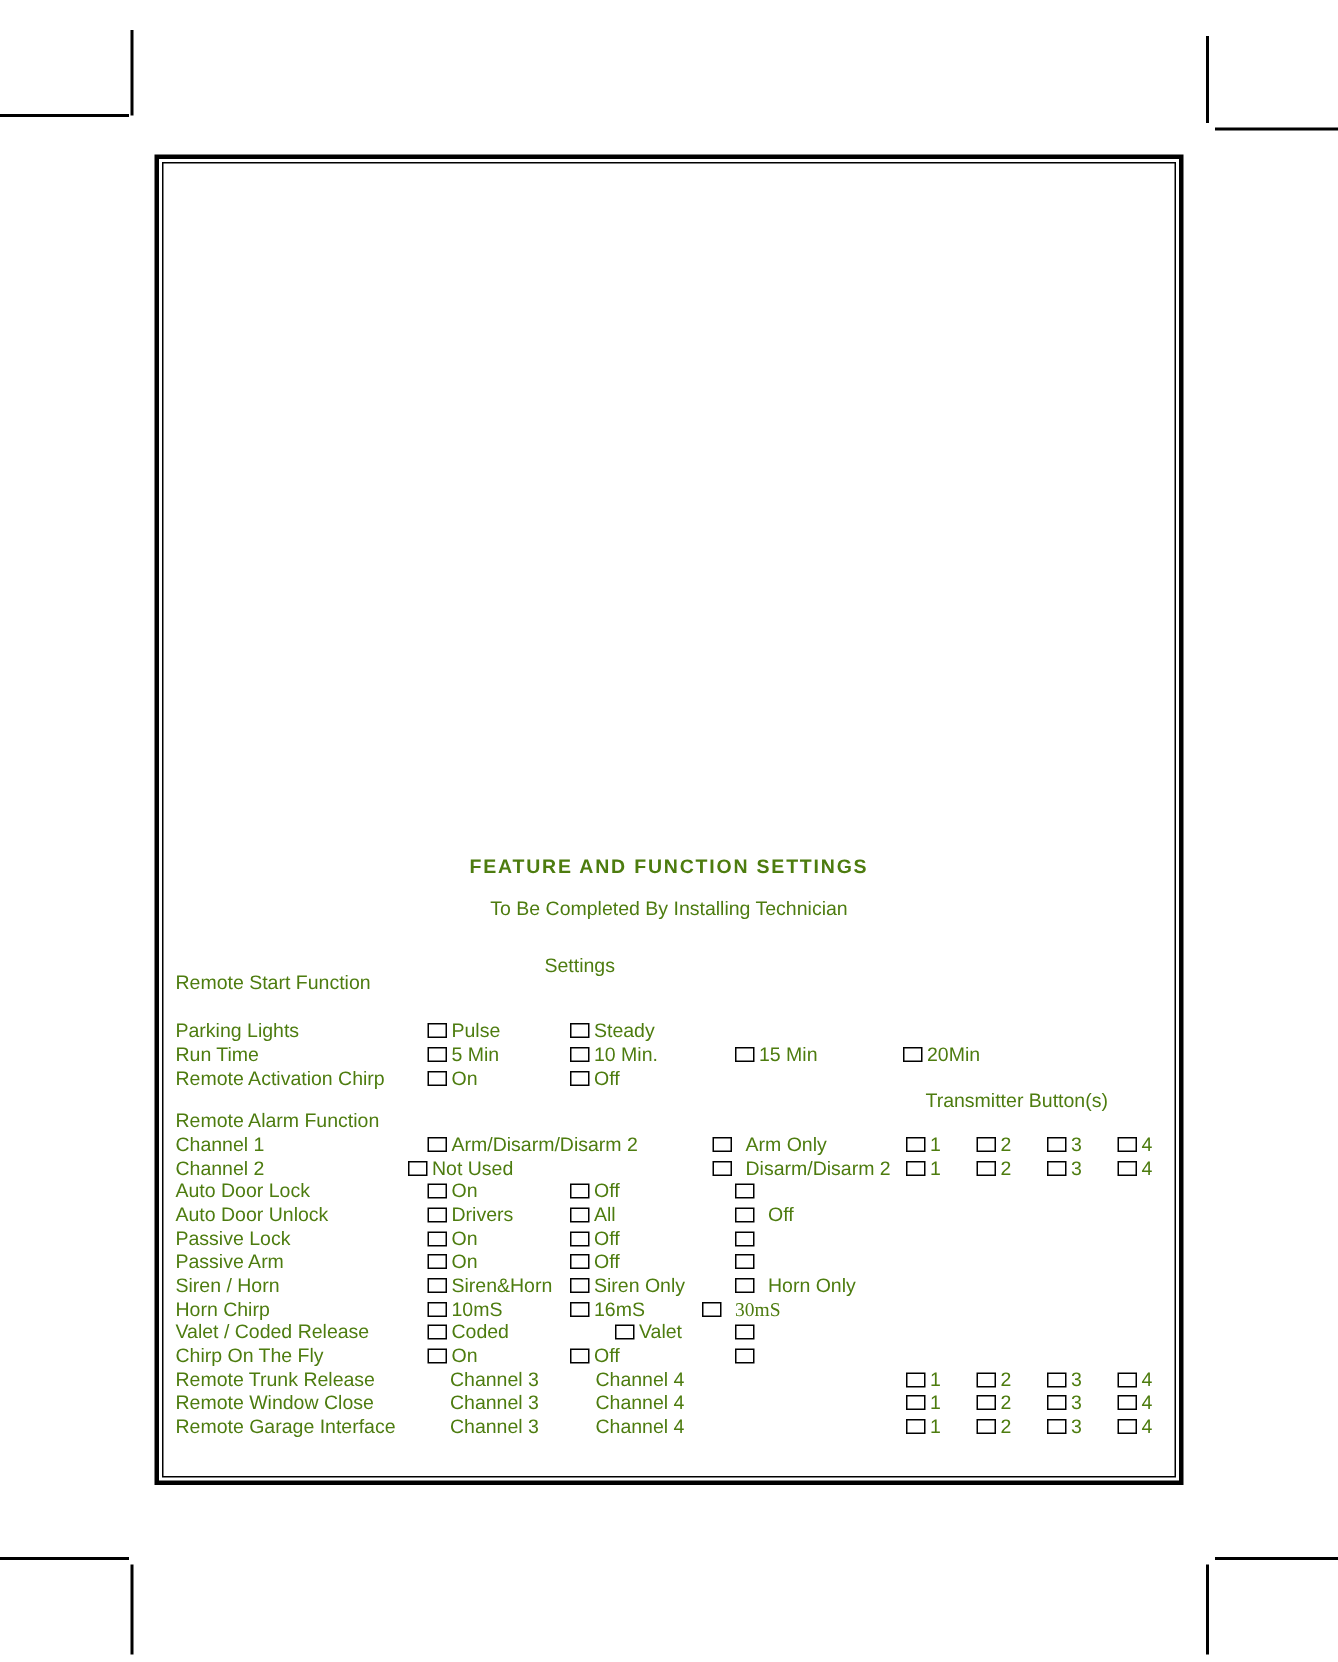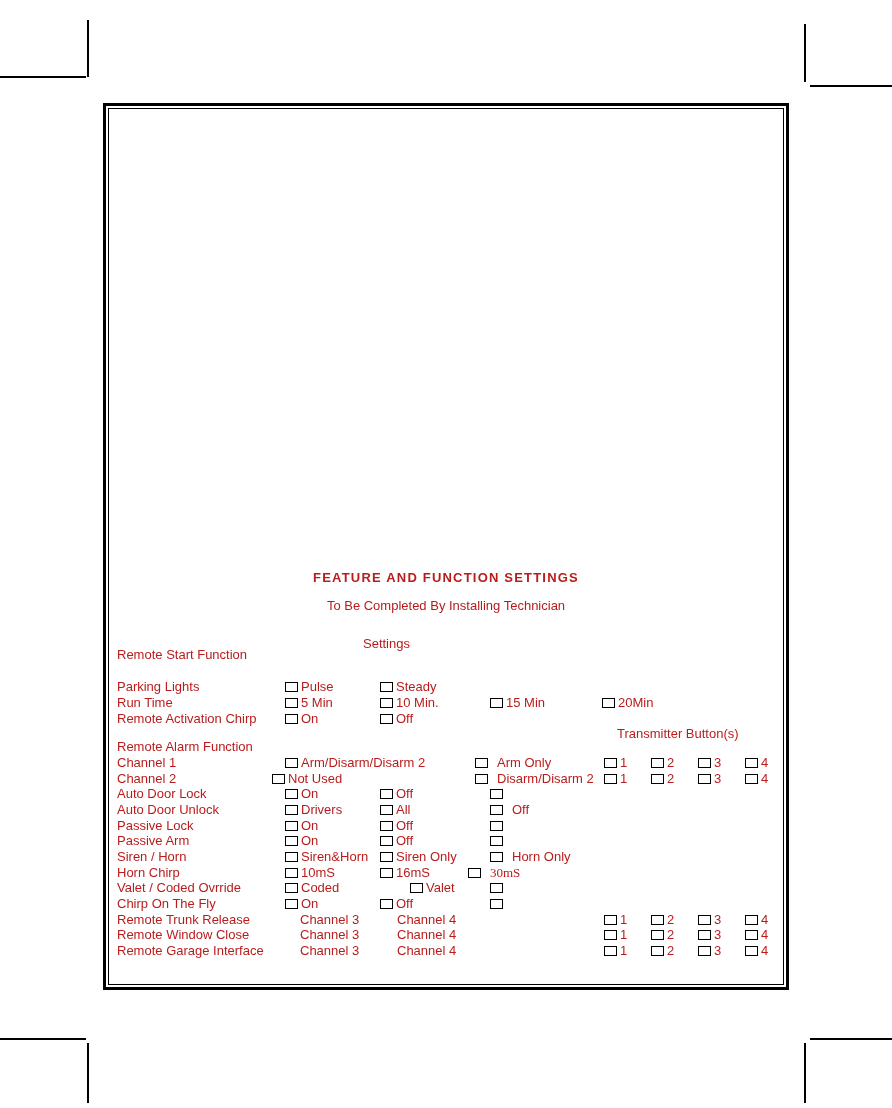--- a/index.html
+++ b/index.html
@@ -1,19 +1,19 @@
 <!DOCTYPE html>
 <html><head>
 <meta charset="utf-8">
 <style>
   * { margin:0; padding:0; box-sizing:border-box; }
   html,body { background:#ffffff; }
   .page {
     position:relative; width:892px; height:1108px; background:#ffffff;
-    font-family:"Liberation Sans", sans-serif; color:#b91c1c; overflow:hidden;
+    font-family:"Liberation Sans", sans-serif; color:#4d7c0f; overflow:hidden;
   }
   .mark { position:absolute; background:#000; }
   .doc-box {
     position:absolute; left:103px; top:103px; width:686px; height:887px;
     border:3px solid #000;
   }
   .doc-box-inner { position:absolute; inset:2px; border:1px solid #000; }
   .form-layer { position:absolute; inset:0; }
   #rows-layer { position:absolute; inset:0; }
   .title {
@@ -130,21 +130,21 @@
           <span class="opt" style="left: 380px;"><span class="cb"></span><span class="opt-label">Siren Only</span></span>
           <span class="opt" style="left: 490px;"><span class="cb cb-gap"></span><span class="opt-label">Horn Only</span></span>
         </div>
         <div class="row" style="top: 865.55px;">
           <span class="row-label">Horn Chirp</span>
           <span class="opt" style="left: 285px;"><span class="cb"></span><span class="opt-label">10mS</span></span>
           <span class="opt" style="left: 380px;"><span class="cb"></span><span class="opt-label">16mS</span></span>
           <span class="opt" style="left: 468px; font-family: Liberation Serif, serif;"><span class="cb cb-gap"></span><span class="opt-label">30mS</span></span>
         </div>
         <div class="row" style="top: 881.2px;">
-          <span class="row-label">Valet / Coded Ovrride</span>
+          <span class="row-label">Valet / Coded Release</span>
           <span class="opt" style="left: 285px;"><span class="cb"></span><span class="opt-label">Coded</span></span>
           <span class="opt" style="left: 380px; padding-left: 30px;"><span class="cb"></span><span class="opt-label">Valet</span></span>
           <span class="opt" style="left: 490px;"><span class="cb"></span></span>
         </div>
         <div class="row" style="top: 896.85px;">
           <span class="row-label">Chirp On The Fly</span>
           <span class="opt" style="left: 285px;"><span class="cb"></span><span class="opt-label">On</span></span>
           <span class="opt" style="left: 380px;"><span class="cb"></span><span class="opt-label">Off</span></span>
           <span class="opt" style="left: 490px;"><span class="cb"></span></span>
         </div>

